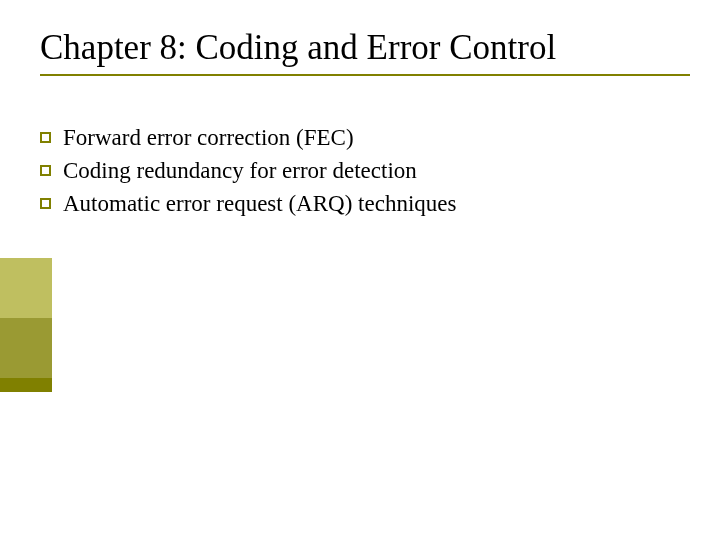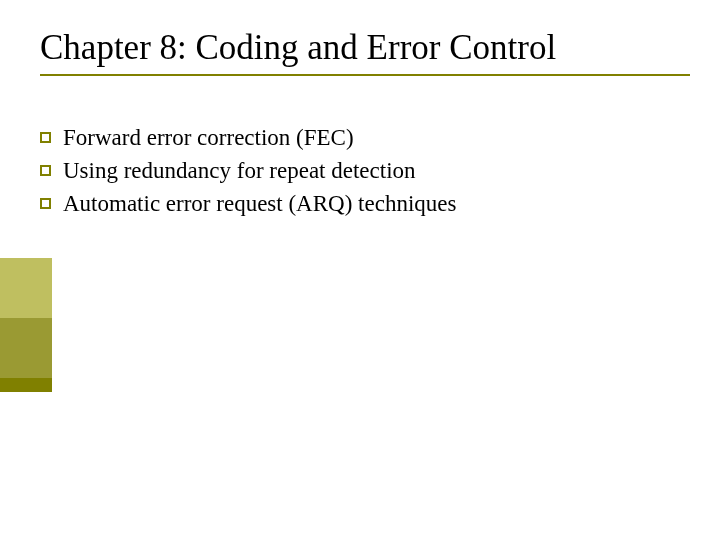--- a/index.html
+++ b/index.html
@@ -88,21 +88,21 @@
   </div>
   <div class="title-underline"></div>
 
   <div class="body">
     <div class="bullet-row">
       <span class="bullet-icon"></span>
       <span class="bullet-text">Forward error correction (FEC)</span>
     </div>
     <div class="bullet-row">
       <span class="bullet-icon"></span>
-      <span class="bullet-text">Using redundancy for repeat detection</span>
+      <span class="bullet-text">Coding redundancy for error detection</span>
     </div>
     <div class="bullet-row">
       <span class="bullet-icon"></span>
       <span class="bullet-text">Automatic error request (ARQ) techniques</span>
     </div>
   </div>
 
   <div class="accent-strip">
     <div class="accent-a"></div>
     <div class="accent-b"></div>

